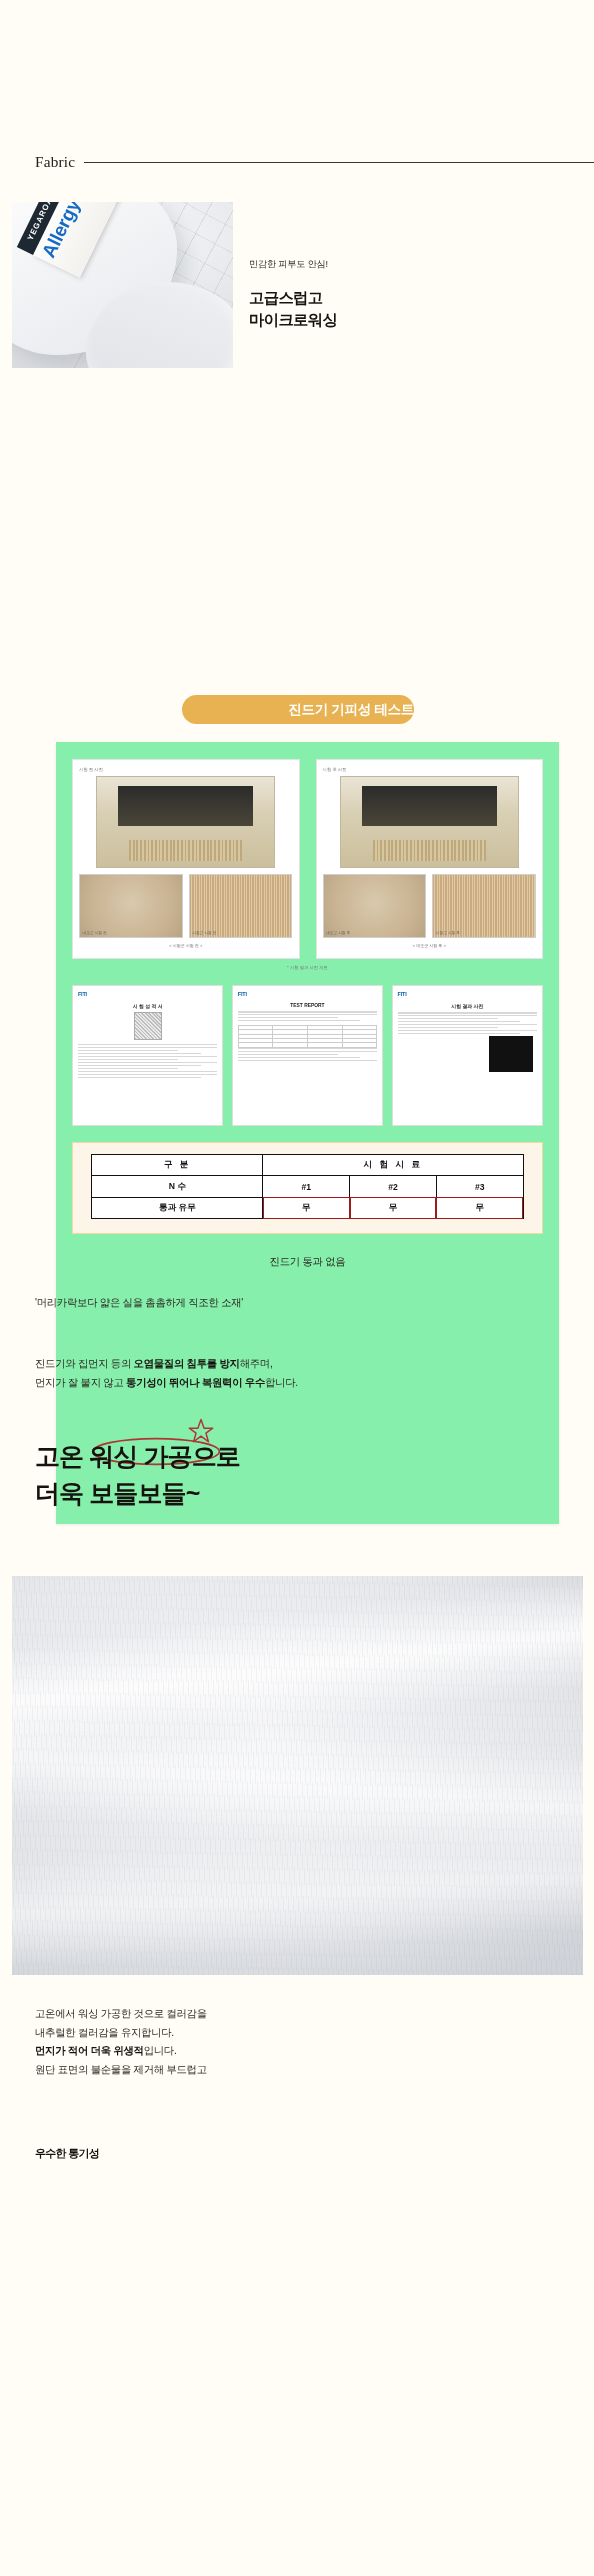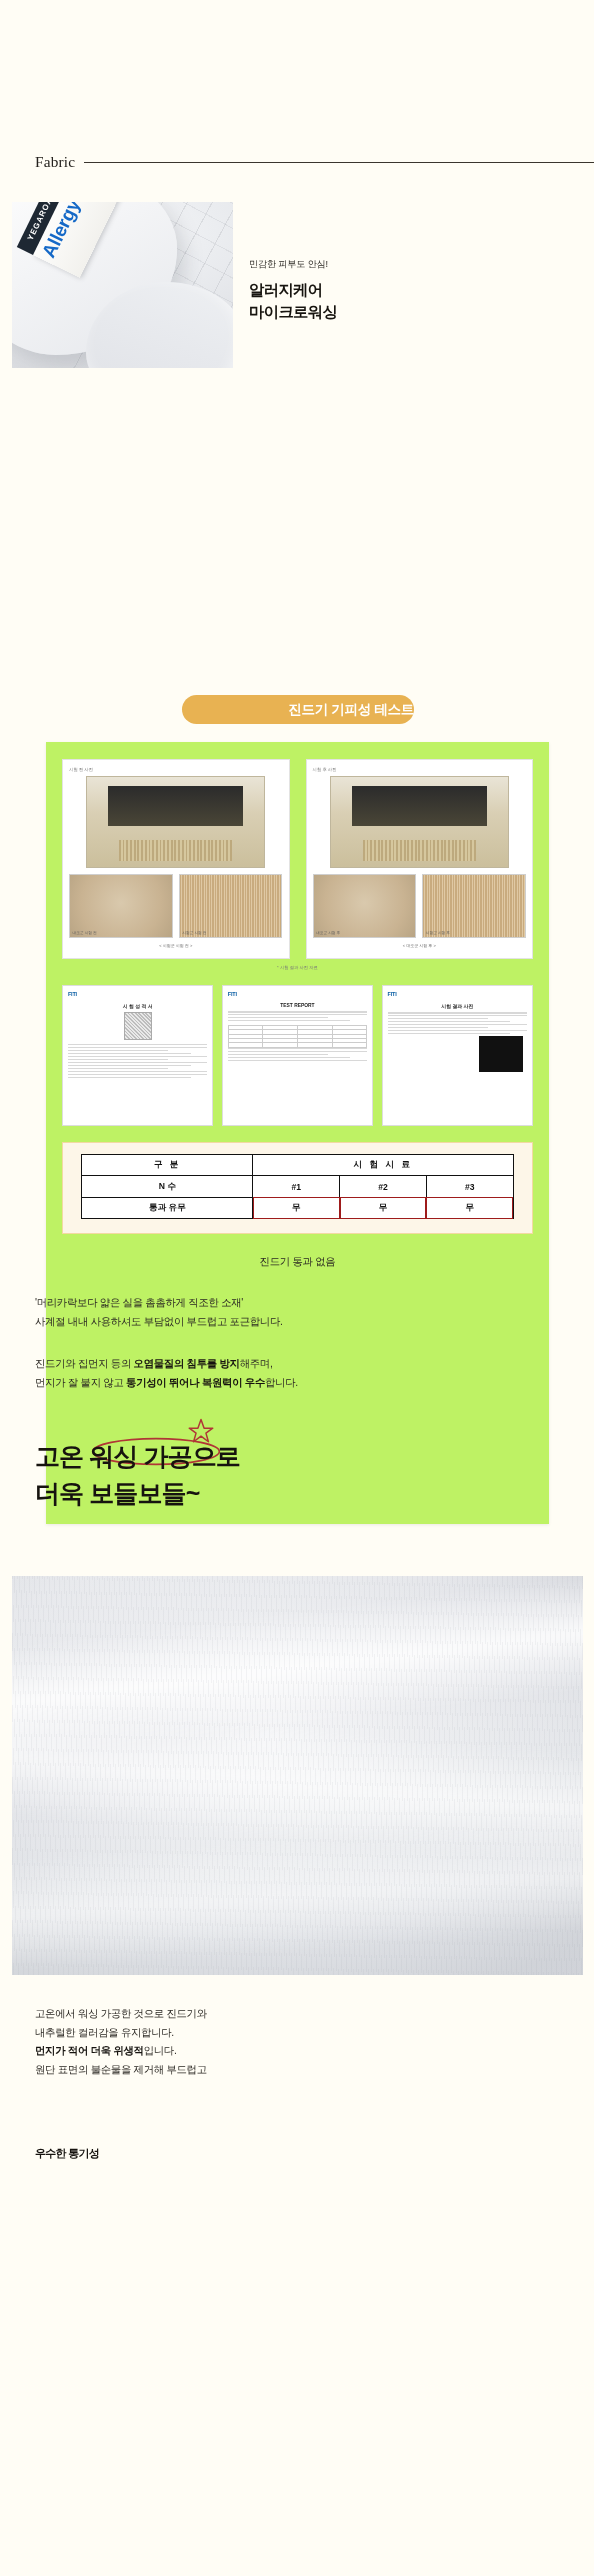--- a/index.html
+++ b/index.html
@@ -68,41 +68,41 @@
   }
   .hero .tag-blue {
     position:absolute; left:4.9px; top:4.9px; width:114px;
     color:#1569c7; font-size:19px; font-weight:800; line-height:.98;
     letter-spacing:-0.3px; white-space:nowrap;
   }
 
   
   .hero-copy { position:absolute; left:249px; top:258px; width:208px; }
   .hero-copy .small {
-    font-size:9.2px; color:#2a2722; margin-bottom:8px; letter-spacing:-0.2px;
+    font-size:9.2px; color:#2a2722; margin-bottom:16px; letter-spacing:-0.2px;
   }
   .hero-copy .big {
     font-size:15.3px; font-weight:700; color:#17140f;
     line-height:1.42; letter-spacing:-0.6px;
   }
 
   
   .badge {
     position:absolute; left:182px; top:695px; width:232px; height:29px;
     background:#e8b252; border-radius:14.7px;
     display:flex; align-items:center; justify-content:flex-end;
   }
   .badge span {
     color:#fff; font-size:13.5px; font-weight:700; letter-spacing:-0.3px;
   }
 
   
   .report {
-    position:absolute; left:46px; top:742px; width:503px; height:782px;
-    background:#bef264; box-shadow:0 0.6px 3.1px rgba(0,0,0,.08);
+    position:absolute; left:56px; top:742px; width:503px; height:782px;
+    background:#86efac; box-shadow:0 0.6px 3.1px rgba(0,0,0,.08);
     padding:17px 16px;
   }
   .panes { display:flex; gap:16px; }
   .pane {
     flex:1; border:0.6px solid #e3e3e3; background:#fff; padding:7.4px 6.1px 9.8px;
   }
   .pane .cap { font-size:4.3px; color:#777; margin-bottom:3.7px; }
   .pane .tube {
     height:92px; margin:0 auto 6.1px; width:84%;
     background:
@@ -243,21 +243,21 @@
     </div>
     <div class="tag-dark">
       <span>YEGAROAD</span>
     </div>
   </div>
 </div>
 
 <div class="hero-copy">
   <div class="small">민감한 피부도 안심!</div>
   <div class="big">
-    <span>알러지케어</span><br>
+    <span>고급스럽고</span><br>
     <span>마이크로워싱</span>
   </div>
 </div>
 
 <div class="badge">
   <span>진드기 기피성 테스트</span>
 </div>
 
 <div class="report">
 
@@ -402,21 +402,20 @@
       </tr>
     </tbody>
       </table>
   </div>
 
   <div class="result-cap">진드기 통과 없음</div>
 </div>
 
 <div class="copy" id="copy1">
   <div>'머리카락보다 얇은 실을 촘촘하게 직조한 소재'</div>
-  <div>사계절 내내 사용하셔도 부담없이 부드럽고 포근합니다.</div>
 </div>
 
 <div class="copy" id="copy2">
   <div>
     <span>진드기와 집먼지 등의 </span><b>오염물질의 침투를 방지</b><span>해주며,</span>
   </div>
   <div>
     <span>먼지가 잘 붙지 않고 </span><b>통기성이 뛰어나 복원력이 우수</b><span>합니다.</span>
   </div>
 </div>
@@ -436,21 +435,21 @@
 
 <div class="closeup">
   <div class="shade"></div>
   <div class="w1"></div>
   <div class="w2"></div>
   <div class="w3"></div>
   <div class="grain"></div>
 </div>
 
 <div class="copy" id="copy3">
-  <div>고온에서 워싱 가공한 것으로 진드기와</div>
+  <div>고온에서 워싱 가공한 것으로 컬러감을</div>
   <div>내추럴한 컬러감을 유지합니다.</div>
   <div>
     <b>먼지가 적어 더욱 위생적</b><span>입니다.</span>
   </div>
   <div>원단 표면의 불순물을 제거해 부드럽고</div>
 </div>
 
 <div class="final-head">우수한 통기성</div>
 
 

